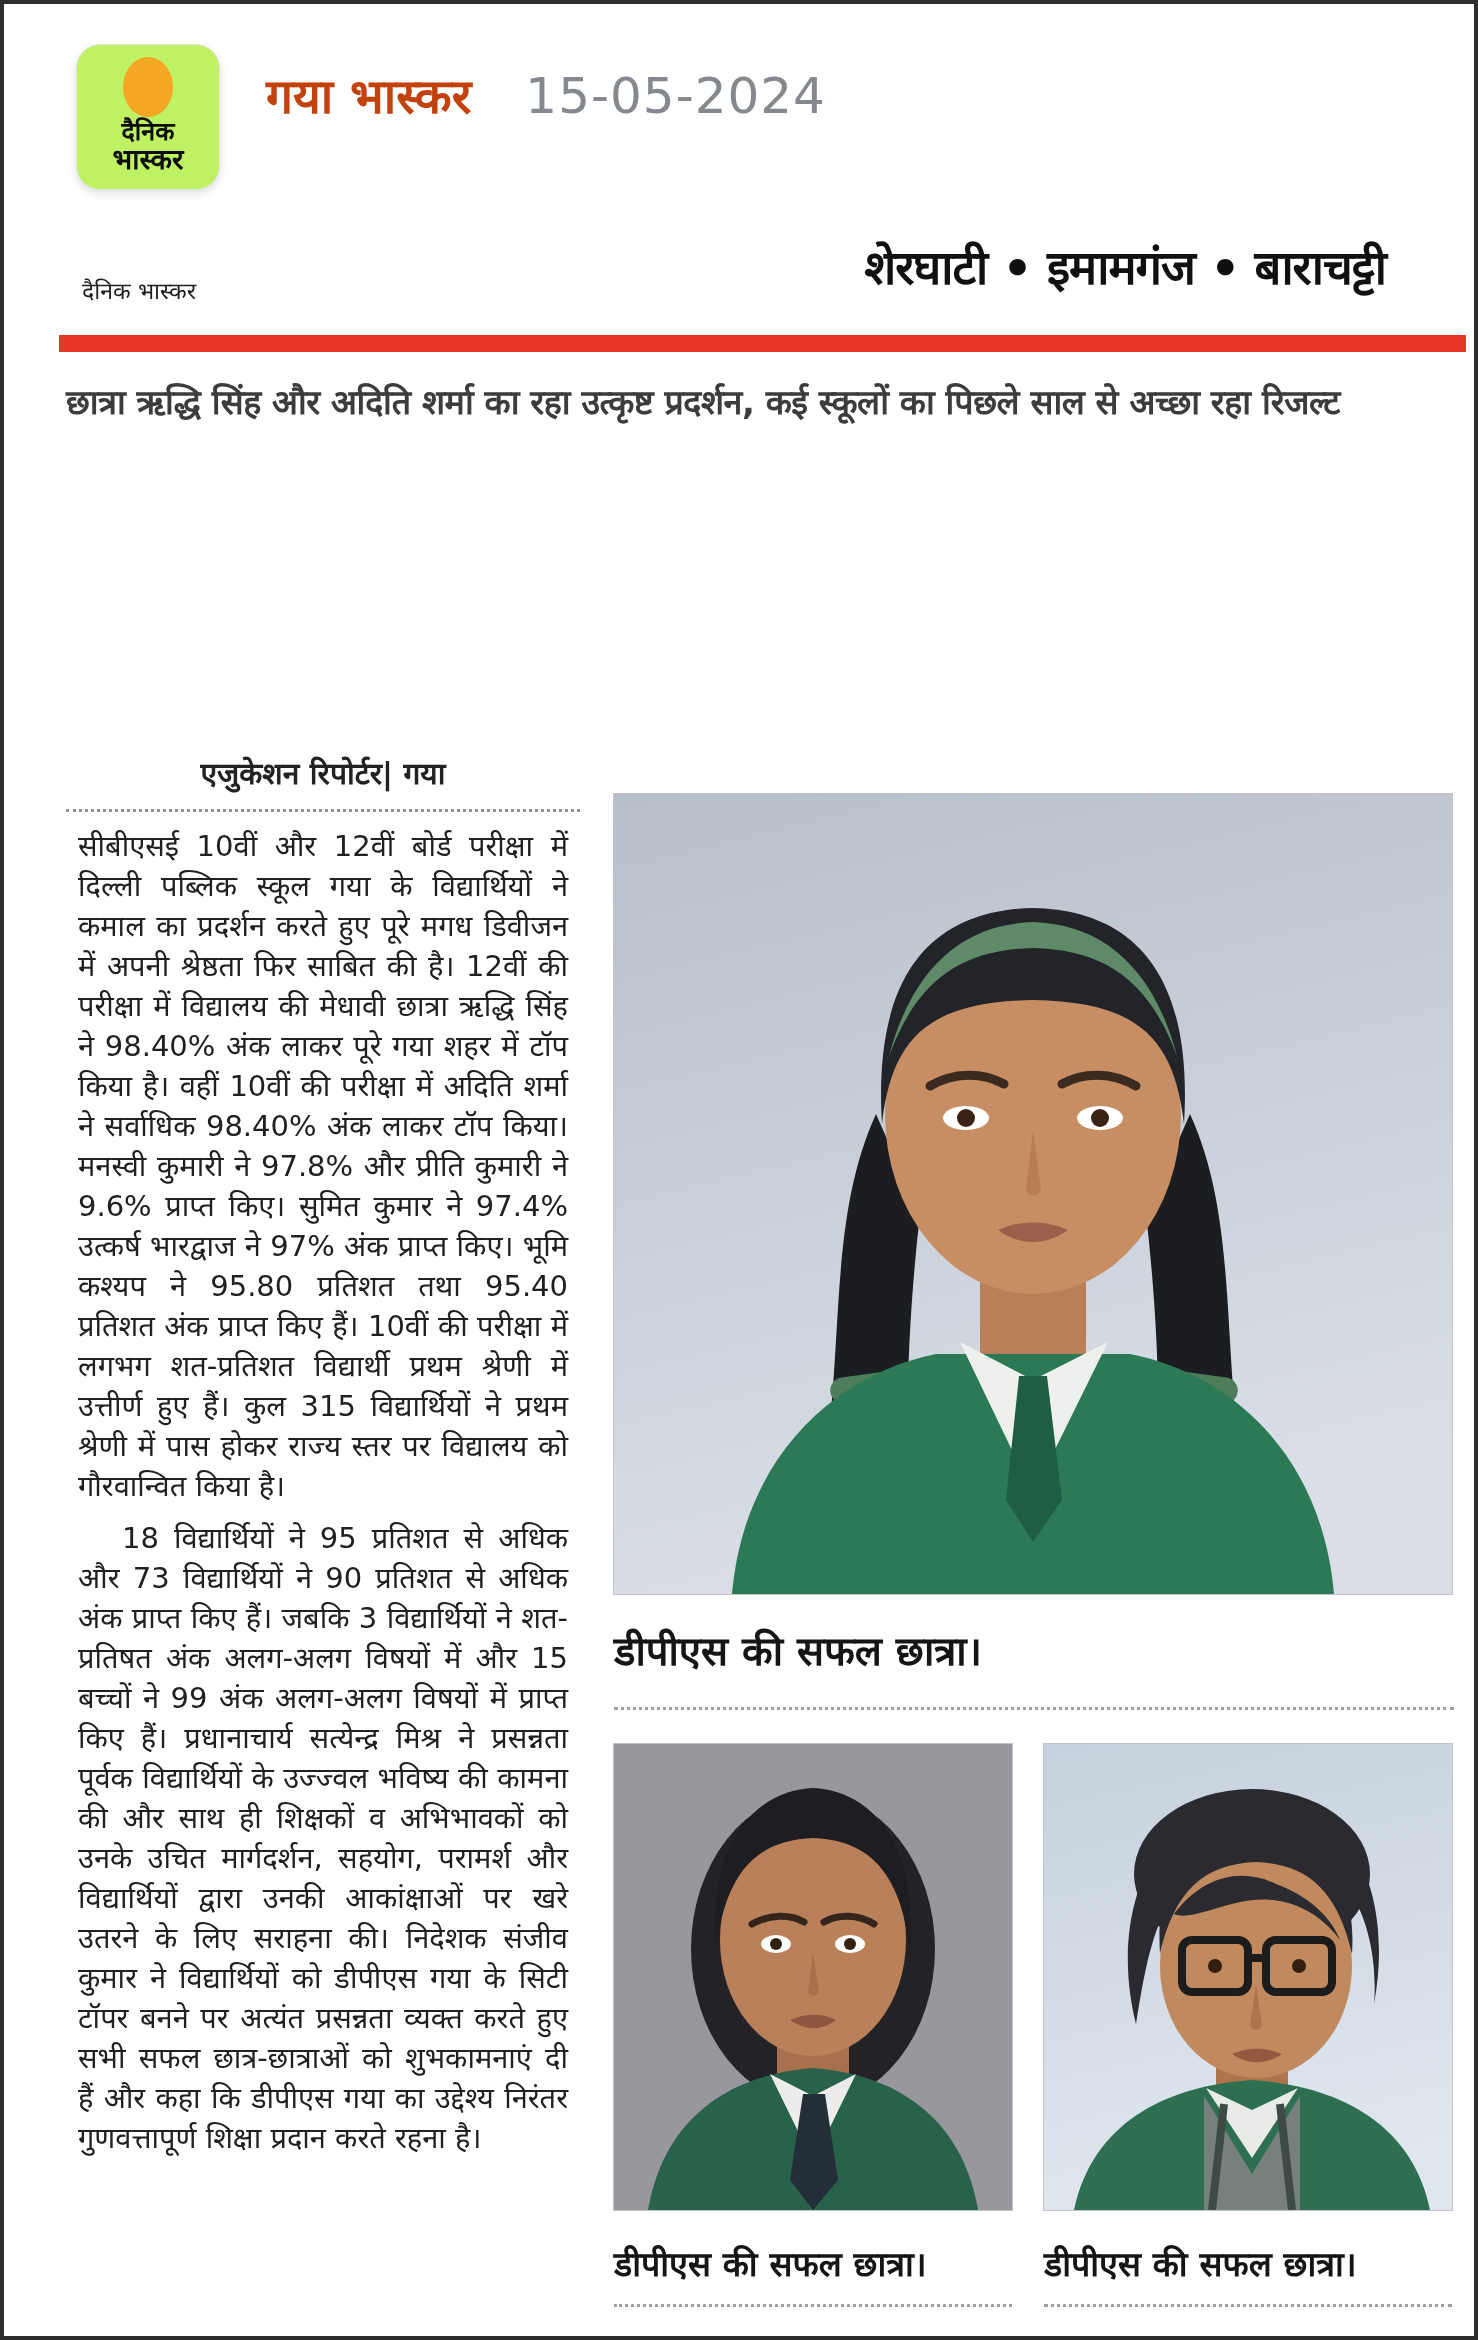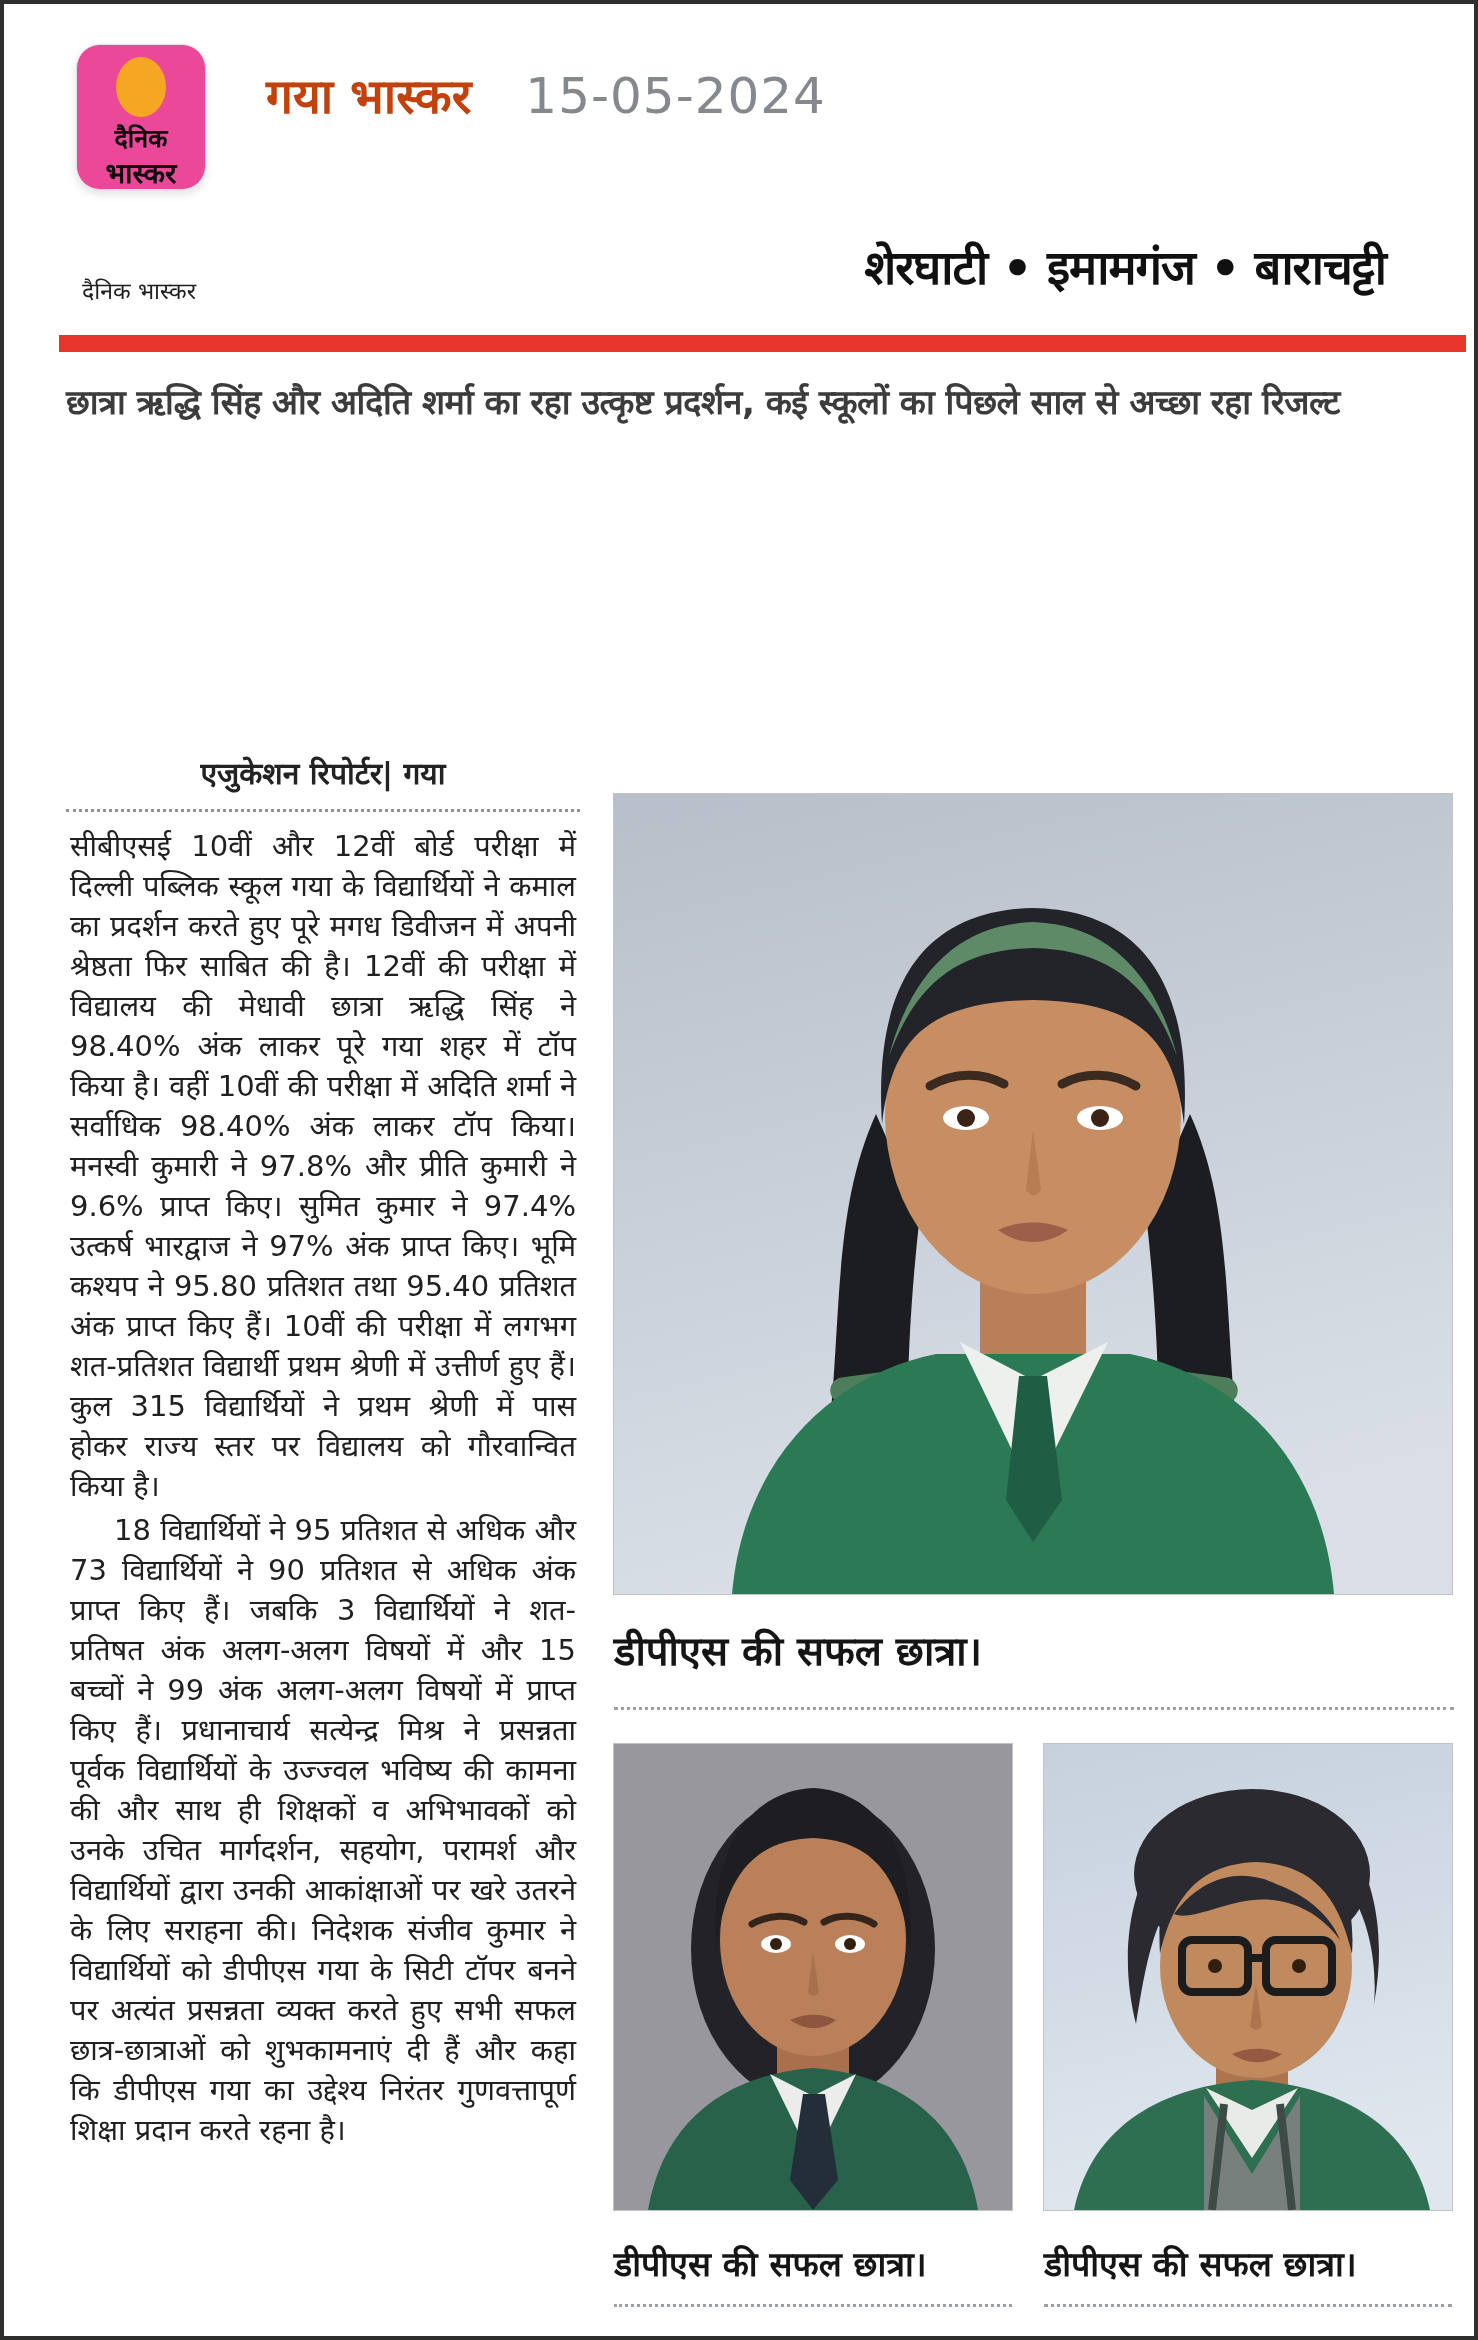--- a/index.html
+++ b/index.html
@@ -9,24 +9,24 @@
     width:1478px;height:2340px;
     margin:0 auto;
     background:#ffffff;
     border:4px solid #2e2e2e;
     overflow:hidden;
     font-family:"DejaVu Sans", sans-serif;
     color:#1b1b1b;
   }
   
   .logo-card{
-    position:absolute;left:72px;top:40px;width:130px;height:146px;
-    background:#ec4899;border:1px solid #e3e3e3;border-radius:24px;
+    position:absolute;left:72px;top:40px;width:144px;height:146px;
+    background:#bef264;border:1px solid #e3e3e3;border-radius:24px;
     box-shadow:0 4px 10px rgba(0,0,0,0.12);
-    display:flex;flex-direction:column;align-items:center;justify-content:space-between;
+    display:flex;flex-direction:column;align-items:center;justify-content:flex-start;
   }
   .logo-dot{width:50px;height:60px;border-radius:50%;margin-top:12px;}
   .logo-t1{font-size:25px;font-weight:900;line-height:26px;margin-top:2px;color:#0d0d0d;}
   .logo-t2{font-size:28px;font-weight:900;line-height:30px;color:#0d0d0d;}
   .masthead-row{
     position:absolute;left:262px;top:58px;display:flex;align-items:baseline;white-space:nowrap;
   }
   .paper-title{font-size:48px;font-weight:800;color:#c2410c;}
   .paper-date{font-size:50px;font-weight:400;color:#85888c;margin-left:54px;letter-spacing:1px;}
   .small-brand{position:absolute;left:78px;top:270px;font-size:23px;font-weight:400;color:#1f1f1f;white-space:nowrap;}
@@ -34,21 +34,21 @@
   .red-bar{position:absolute;left:55px;top:331px;width:1407px;height:17px;}
   
   .kicker{position:absolute;left:62px;top:374px;width:1382px;font-size:34px;font-weight:700;color:#3c3c3c;white-space:nowrap;letter-spacing:-0.5px;}
   .headline{position:absolute;left:62px;top:438px;width:1382px;font-weight:900;color:#0c0c0c;letter-spacing:-1px;}
   .headline .h-line{font-size:75px;line-height:118px;white-space:nowrap;}
   
   .left-col{position:absolute;left:62px;top:748px;width:514px;}
   .byline{font-size:30px;font-weight:800;color:#222;text-align:center;}
   .byline-rule{border:0;border-bottom:3px dotted #8f9398;margin:16px 0 0 0;height:0;}
   .body-text{margin-top:14px;font-size:29px;line-height:40px;text-align:justify;color:#202020;}
-  .body-text p{margin:4px;}
+  .body-text p{margin:12px;}
   .body-text p + p{text-indent:44px;}
   .right-col{position:absolute;left:610px;top:790px;width:840px;}
   .photo-frame{background:#cfd5dd;overflow:hidden;box-shadow:0 0 0 1px #c2c2c2;}
   .main-photo{width:838px;height:800px;}
   .photo-caption{font-size:40px;font-weight:800;color:#151515;margin-top:28px;white-space:nowrap;}
   .col-rule{border:0;border-bottom:3px dotted #9aa0a6;margin:30px 0 0 0;height:0;}
   .photo-row{display:flex;gap:32px;margin-top:34px;}
   .small-photo-a{width:398px;height:466px;}
   .small-photo-b{width:408px;height:466px;}
   .caption-row{display:flex;gap:32px;margin-top:30px;}

